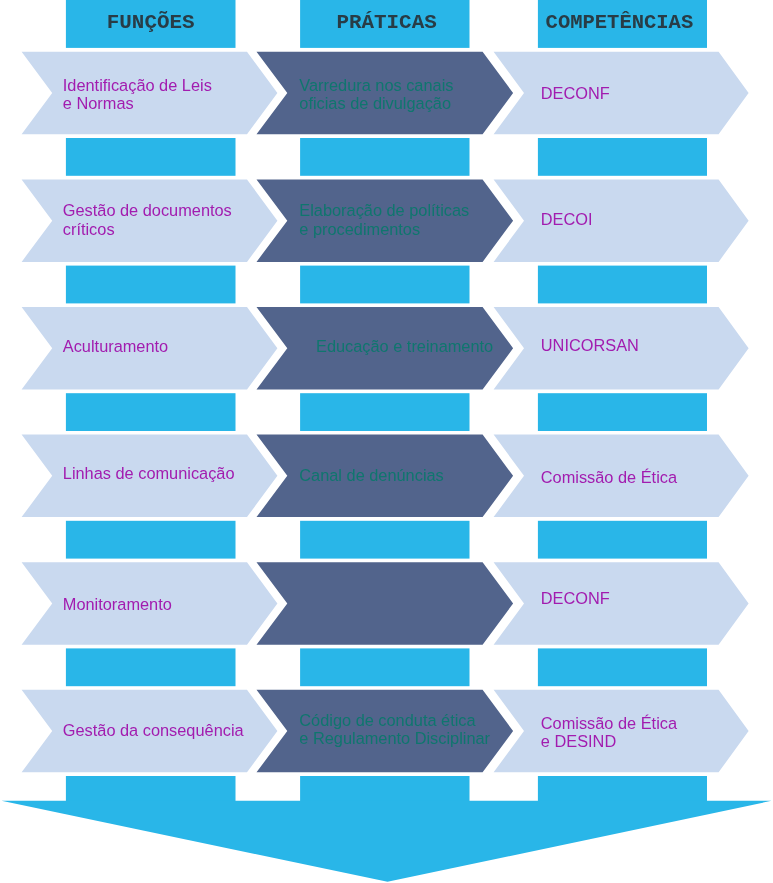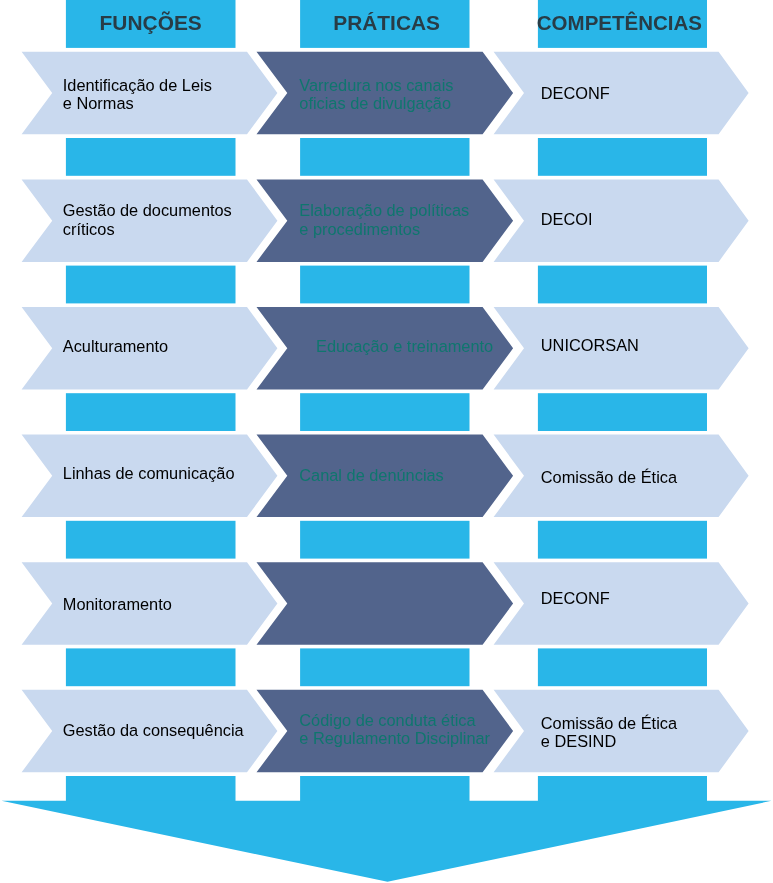--- a/index.html
+++ b/index.html
@@ -8,23 +8,23 @@
        font-family:"Liberation Sans",sans-serif;
        -webkit-font-smoothing:antialiased;}
   #stage{position:relative;width:773px;height:883px;background:#ffffff;overflow:hidden;}
   svg.shapes{position:absolute;left:0;top:0;width:773px;height:883px;display:block;}
   .bar{fill:#29B6E8;}
   .chevron-light{fill:#C9D9EF;}
   .chevron-dark{fill:#52648C;}
   .big-arrow{fill:#29B6E8;}
   .hdr{position:absolute;top:-1px;height:47.9px;
        display:flex;align-items:center;justify-content:center;
-       font-weight:bold;color:#283C46;white-space:nowrap;}
+       font-weight:bold;color:#283C46;white-space:nowrap;font-family:Liberation Mono, monospace;}
   .celltext{position:absolute;font-size:16.35px;line-height:18.3px;
-            color:#000000;white-space:pre-line;}
+            color:#a21caf;white-space:pre-line;}
   .celltext.on-dark{color:#0f766e;}
 </style>
 </head>
 <body>
 
 <div id="stage">
 
   <svg class="shapes" viewBox="0 0 773 883">
     <g>
       <rect class="bar" x="65.9" y="0" width="169.6" height="47.9"></rect>

